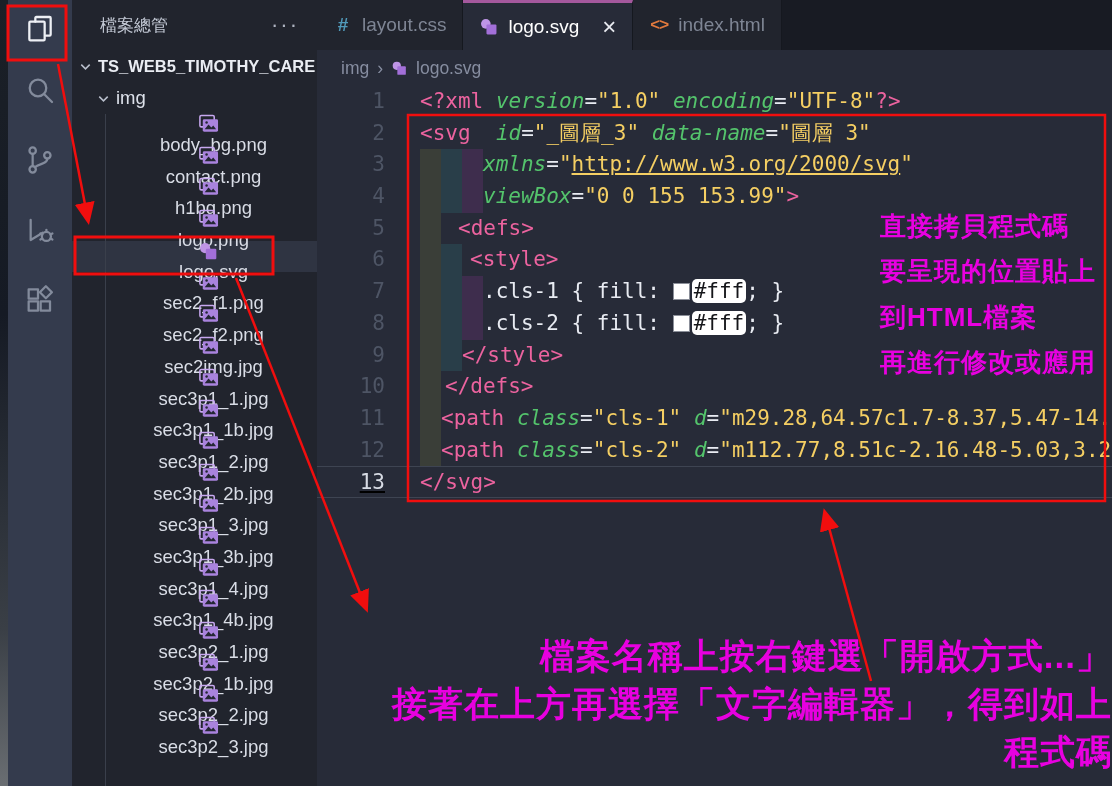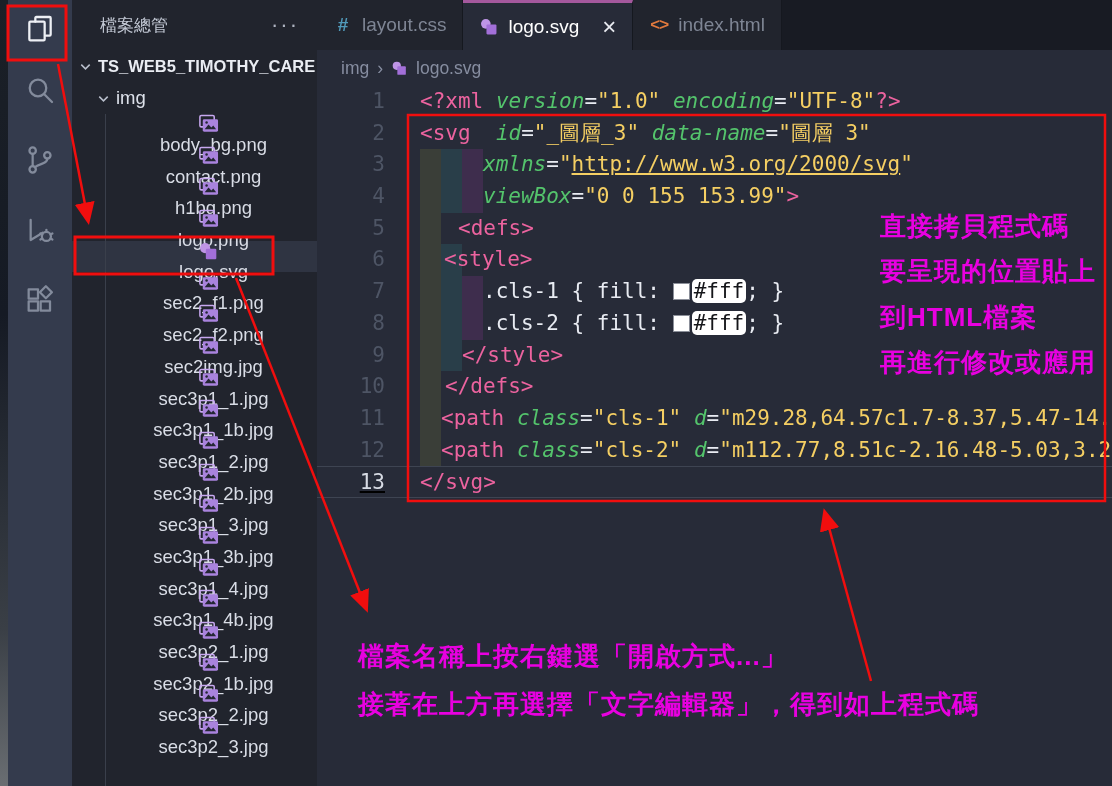--- a/index.html
+++ b/index.html
@@ -57,21 +57,21 @@
   .at { color:#54c46c; font-style:italic; }
   .vl { color:#f5cf63; }
   .pl { color:#e8ebf2; }
   .lk { color:#f5cf63; text-decoration:underline; }
   .sw { display:inline-block; width:17px; height:17px; background:#ffffff; border:1px solid #8b8f99; vertical-align:-2px; margin-right:2px; }
   .hx { background:#ffffff; color:#15161a; border-radius:5px; padding:0 2px; }
   
   .overlay { position:absolute; left:0; top:0; width:1112px; height:786px; pointer-events:none; }
   .note { position:absolute; color:#e800e0; font-weight:bold; pointer-events:none; letter-spacing:1px; }
   .note-right div { font-size:26px; line-height:45.3px; }
-  .note-bottom div { font-size:26px; line-height:48px; }
+  .note-bottom div { font-size:35px; line-height:48px;text-align:right; }
 </style>
 </head>
 <body>
 
 <div class="screen">
   <div class="edge-strip"></div>
 
   <nav class="activitybar" id="activitybar">
       <div class="ab-item first active">
         <svg viewBox="0 0 24 24" fill="none" stroke="currentColor" stroke-width="1.7" stroke-linecap="round" stroke-linejoin="round">
@@ -355,21 +355,21 @@
             <rect x="8.2" y="8.2" width="11" height="11" rx="1.2" fill="#a26fd8"></rect>
           </svg></span>
         <span class="bc-item">logo.svg</span>
       </div>
     <div class="code" id="code">
         <div class="line"><span class="gut">1</span><span class="lc"><span style="position: relative; padding-left: 0px; display: inline-block;"><span class="tg">&lt;?xml</span><span class="pl"> </span><span class="at">version</span><span class="pl">=</span><span class="vl">"1.0"</span><span class="pl"> </span><span class="at">encoding</span><span class="pl">=</span><span class="vl">"UTF-8"</span><span class="tg">?&gt;</span></span></span></div>
         <div class="line"><span class="gut">2</span><span class="lc"><span style="position: relative; padding-left: 0px; display: inline-block;"><span class="tg">&lt;svg</span><span class="pl">  </span><span class="at">id</span><span class="pl">=</span><span class="vl">"_圖層_3"</span><span class="pl"> </span><span class="at">data-name</span><span class="pl">=</span><span class="vl">"圖層 3"</span></span></span></div>
         <div class="line"><span class="gut">3</span><span class="lc"><span class="ib ib-y" style="left: 0px;"></span><span class="ib ib-t" style="left: 21px;"></span><span class="ib ib-p" style="left: 42px;"></span><span style="position: relative; padding-left: 63px; display: inline-block;"><span class="at">xmlns</span><span class="pl">=</span><span class="vl">"</span><span class="lk">http://www.w3.org/2000/svg</span><span class="vl">"</span></span></span></div>
         <div class="line"><span class="gut">4</span><span class="lc"><span class="ib ib-y" style="left: 0px;"></span><span class="ib ib-t" style="left: 21px;"></span><span class="ib ib-p" style="left: 42px;"></span><span style="position: relative; padding-left: 63px; display: inline-block;"><span class="at">viewBox</span><span class="pl">=</span><span class="vl">"0 0 155 153.99"</span><span class="tg">&gt;</span></span></span></div>
         <div class="line"><span class="gut">5</span><span class="lc"><span class="ib ib-y" style="left: 0px;"></span><span style="position: relative; padding-left: 38px; display: inline-block;"><span class="tg">&lt;defs&gt;</span></span></span></div>
-        <div class="line"><span class="gut">6</span><span class="lc"><span class="ib ib-y" style="left: 0px;"></span><span class="ib ib-t" style="left: 21px;"></span><span style="position: relative; padding-left: 24px; display: inline-block;"><span class="tg">&lt;style&gt;</span></span></span></div>
+        <div class="line"><span class="gut">6</span><span class="lc"><span class="ib ib-y" style="left: 0px;"></span><span class="ib ib-t" style="left: 21px;"></span><span style="position: relative; padding-left: 50px; display: inline-block;"><span class="tg">&lt;style&gt;</span></span></span></div>
         <div class="line"><span class="gut">7</span><span class="lc"><span class="ib ib-y" style="left: 0px;"></span><span class="ib ib-t" style="left: 21px;"></span><span class="ib ib-p" style="left: 42px;"></span><span style="position: relative; padding-left: 63px; display: inline-block;"><span class="pl">.cls-1 { fill: </span><span class="sw"></span><span class="hx">#fff</span><span class="pl">; }</span></span></span></div>
         <div class="line"><span class="gut">8</span><span class="lc"><span class="ib ib-y" style="left: 0px;"></span><span class="ib ib-t" style="left: 21px;"></span><span class="ib ib-p" style="left: 42px;"></span><span style="position: relative; padding-left: 63px; display: inline-block;"><span class="pl">.cls-2 { fill: </span><span class="sw"></span><span class="hx">#fff</span><span class="pl">; }</span></span></span></div>
         <div class="line"><span class="gut">9</span><span class="lc"><span class="ib ib-y" style="left: 0px;"></span><span class="ib ib-t" style="left: 21px;"></span><span style="position: relative; padding-left: 42px; display: inline-block;"><span class="tg">&lt;/style&gt;</span></span></span></div>
         <div class="line"><span class="gut">10</span><span class="lc"><span class="ib ib-y" style="left: 0px;"></span><span style="position: relative; padding-left: 25px; display: inline-block;"><span class="tg">&lt;/defs&gt;</span></span></span></div>
         <div class="line"><span class="gut">11</span><span class="lc"><span class="ib ib-y" style="left: 0px;"></span><span style="position: relative; padding-left: 21px; display: inline-block;"><span class="tg">&lt;path</span><span class="pl"> </span><span class="at">class</span><span class="pl">=</span><span class="vl">"cls-1"</span><span class="pl"> </span><span class="at">d</span><span class="pl">=</span><span class="vl">"m29.28,64.57c1.7-8.37,5.47-14.</span></span></span></div>
         <div class="line"><span class="gut">12</span><span class="lc"><span class="ib ib-y" style="left: 0px;"></span><span style="position: relative; padding-left: 21px; display: inline-block;"><span class="tg">&lt;path</span><span class="pl"> </span><span class="at">class</span><span class="pl">=</span><span class="vl">"cls-2"</span><span class="pl"> </span><span class="at">d</span><span class="pl">=</span><span class="vl">"m112.77,8.51c-2.16.48-5.03,3.2</span></span></span></div>
         <div class="line current"><span class="gut">13</span><span class="lc"><span style="position: relative; padding-left: 0px; display: inline-block;"><span class="tg">&lt;/svg&gt;</span></span></span></div>
       </div>
   </main>
 

